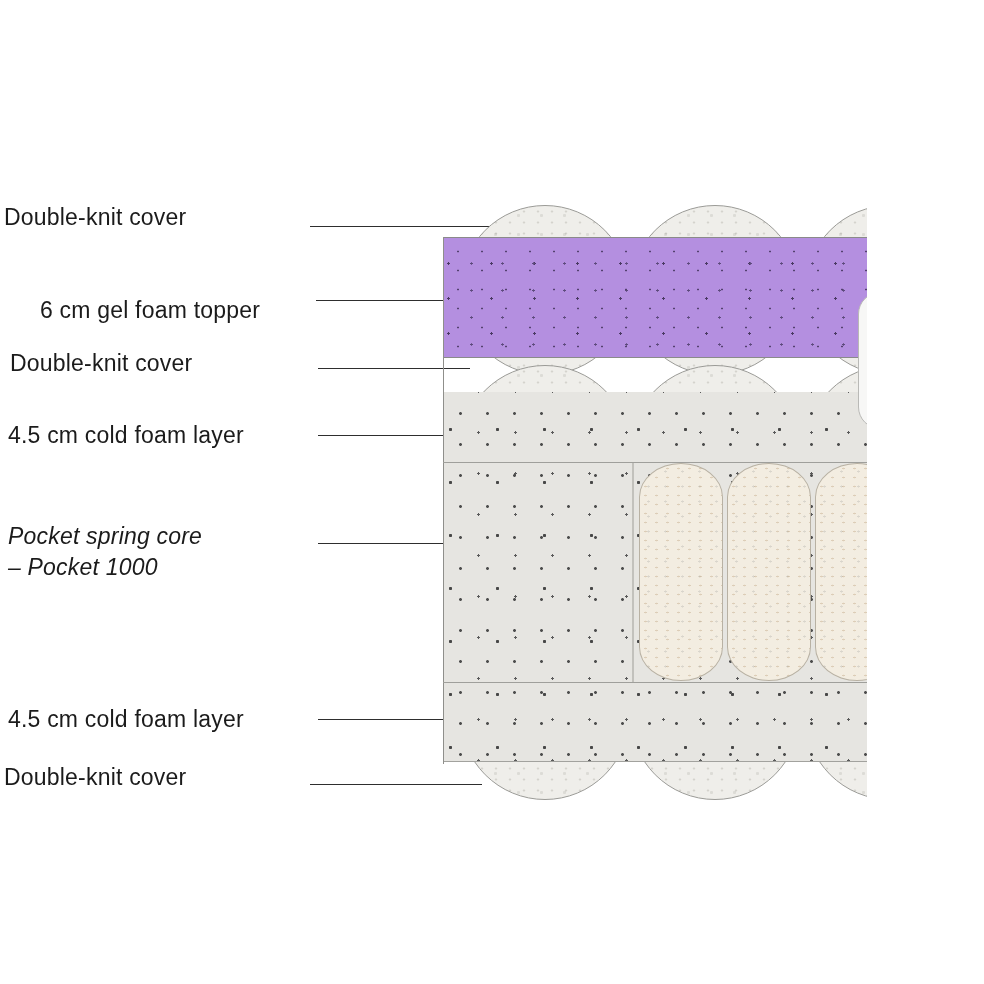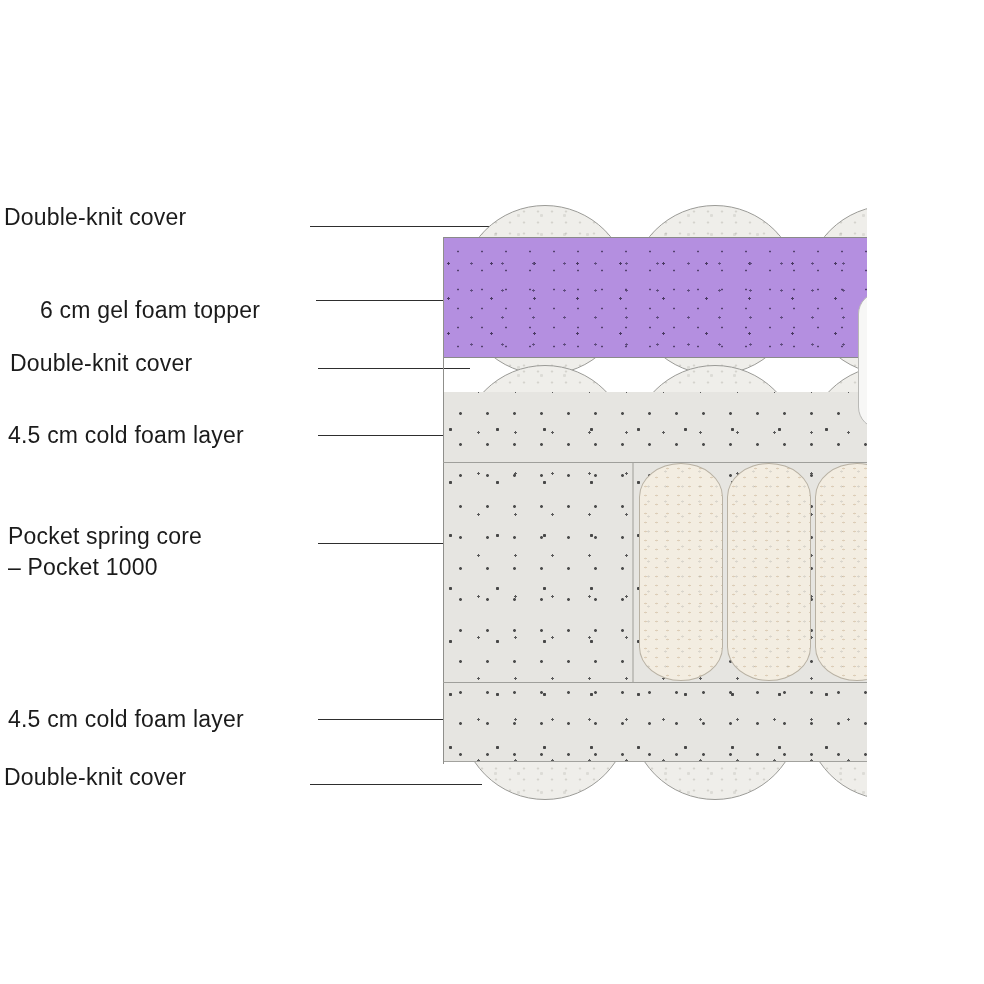--- a/index.html
+++ b/index.html
@@ -125,21 +125,21 @@
         <rect x="22" y="44" width="28" height="7" rx="1"></rect>
       </g>
       <rect x="14" y="62" width="32" height="40" fill="none" stroke="#707070" stroke-width="5" transform="rotate(-15 30 82)"></rect>
     </svg>
   </div>
 
   <div class="lbl" style="left:4px;top:202px;">Double-knit cover</div>
   <div class="lbl" style="left:8px;top:295px;margin-left:32px;">6 cm gel foam topper</div>
   <div class="lbl" style="left:10px;top:348px;">Double-knit cover</div>
   <div class="lbl" style="left:8px;top:420px;">4.5 cm cold foam layer</div>
-  <div class="lbl" style="left:8px;top:521px;">
+  <div class="lbl" style="left:8px;top:521px;font-style:italic;">
     <span style="display:block;">Pocket spring core</span>
     <span style="display:block;">– Pocket 1000</span>
   </div>
   <div class="lbl" style="left:8px;top:704px;">4.5 cm cold foam layer</div>
   <div class="lbl" style="left:4px;top:762px;">Double-knit cover</div>
 
   <div class="leader" style="left:310px;top:226px;width:180px;"></div>
   <div class="leader" style="left:316px;top:300px;width:155px;"></div>
   <div class="leader" style="left:318px;top:368px;width:152px;"></div>
   <div class="leader" style="left:318px;top:435px;width:140px;"></div>

